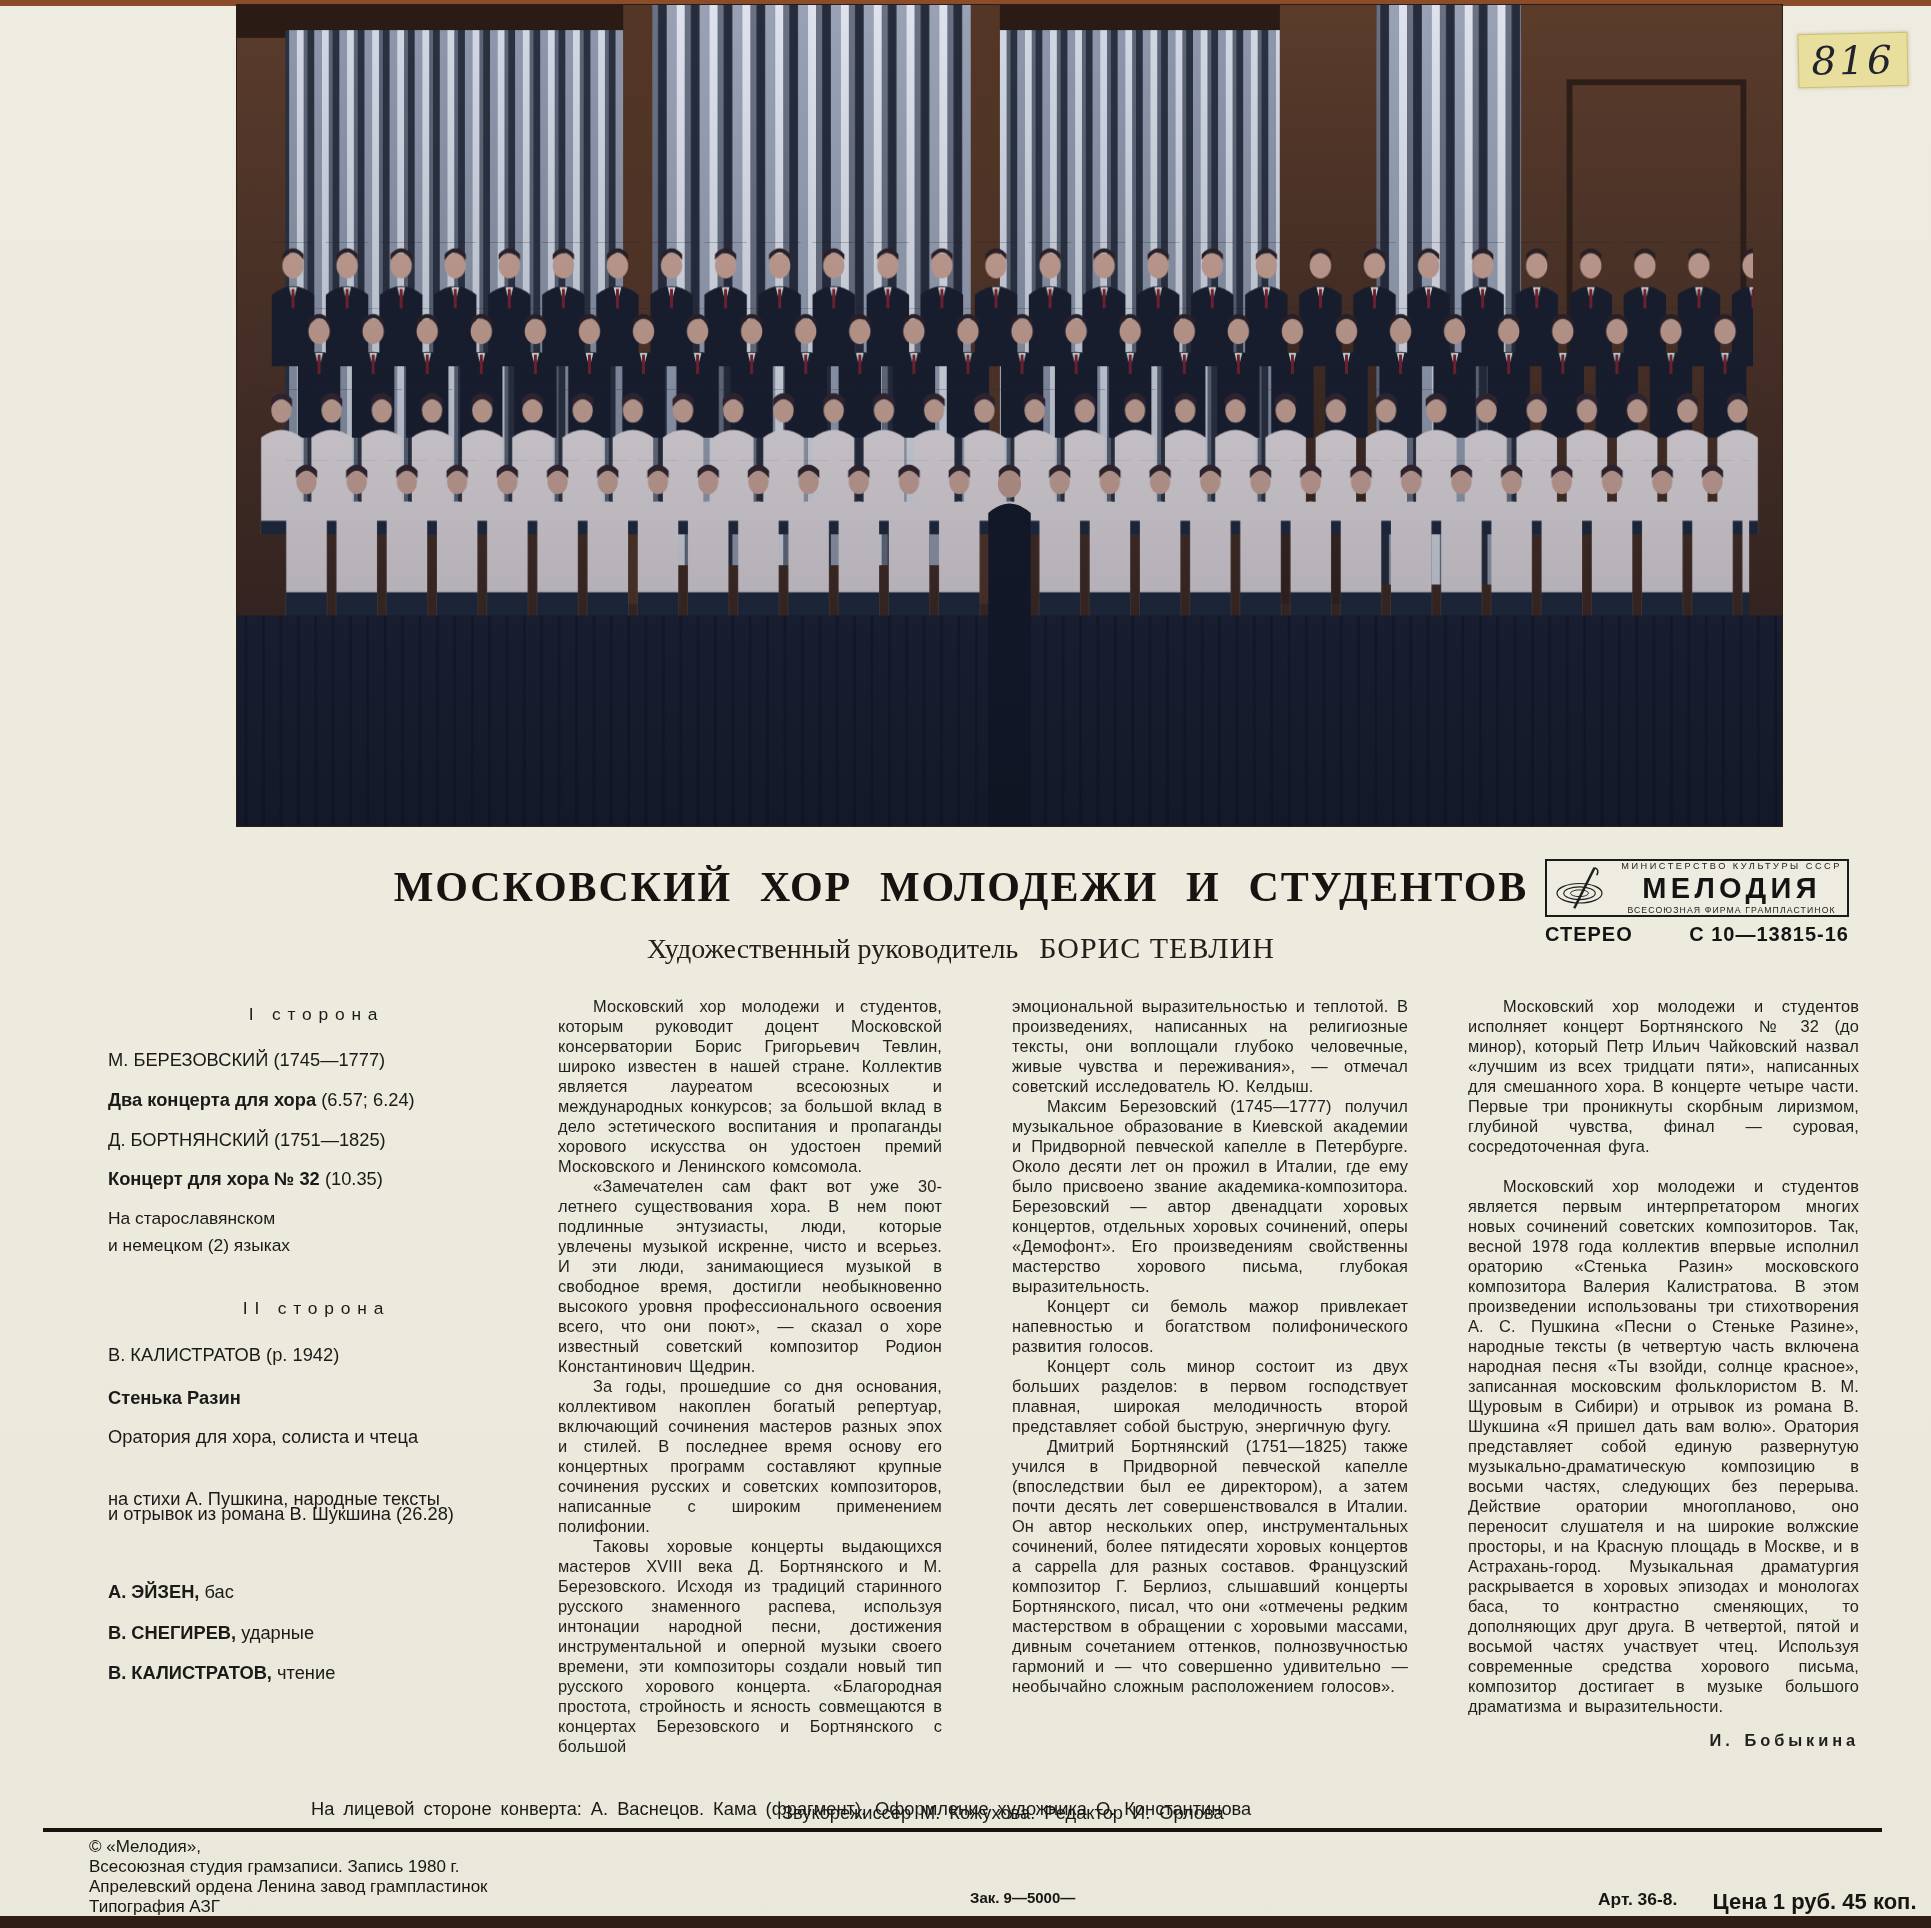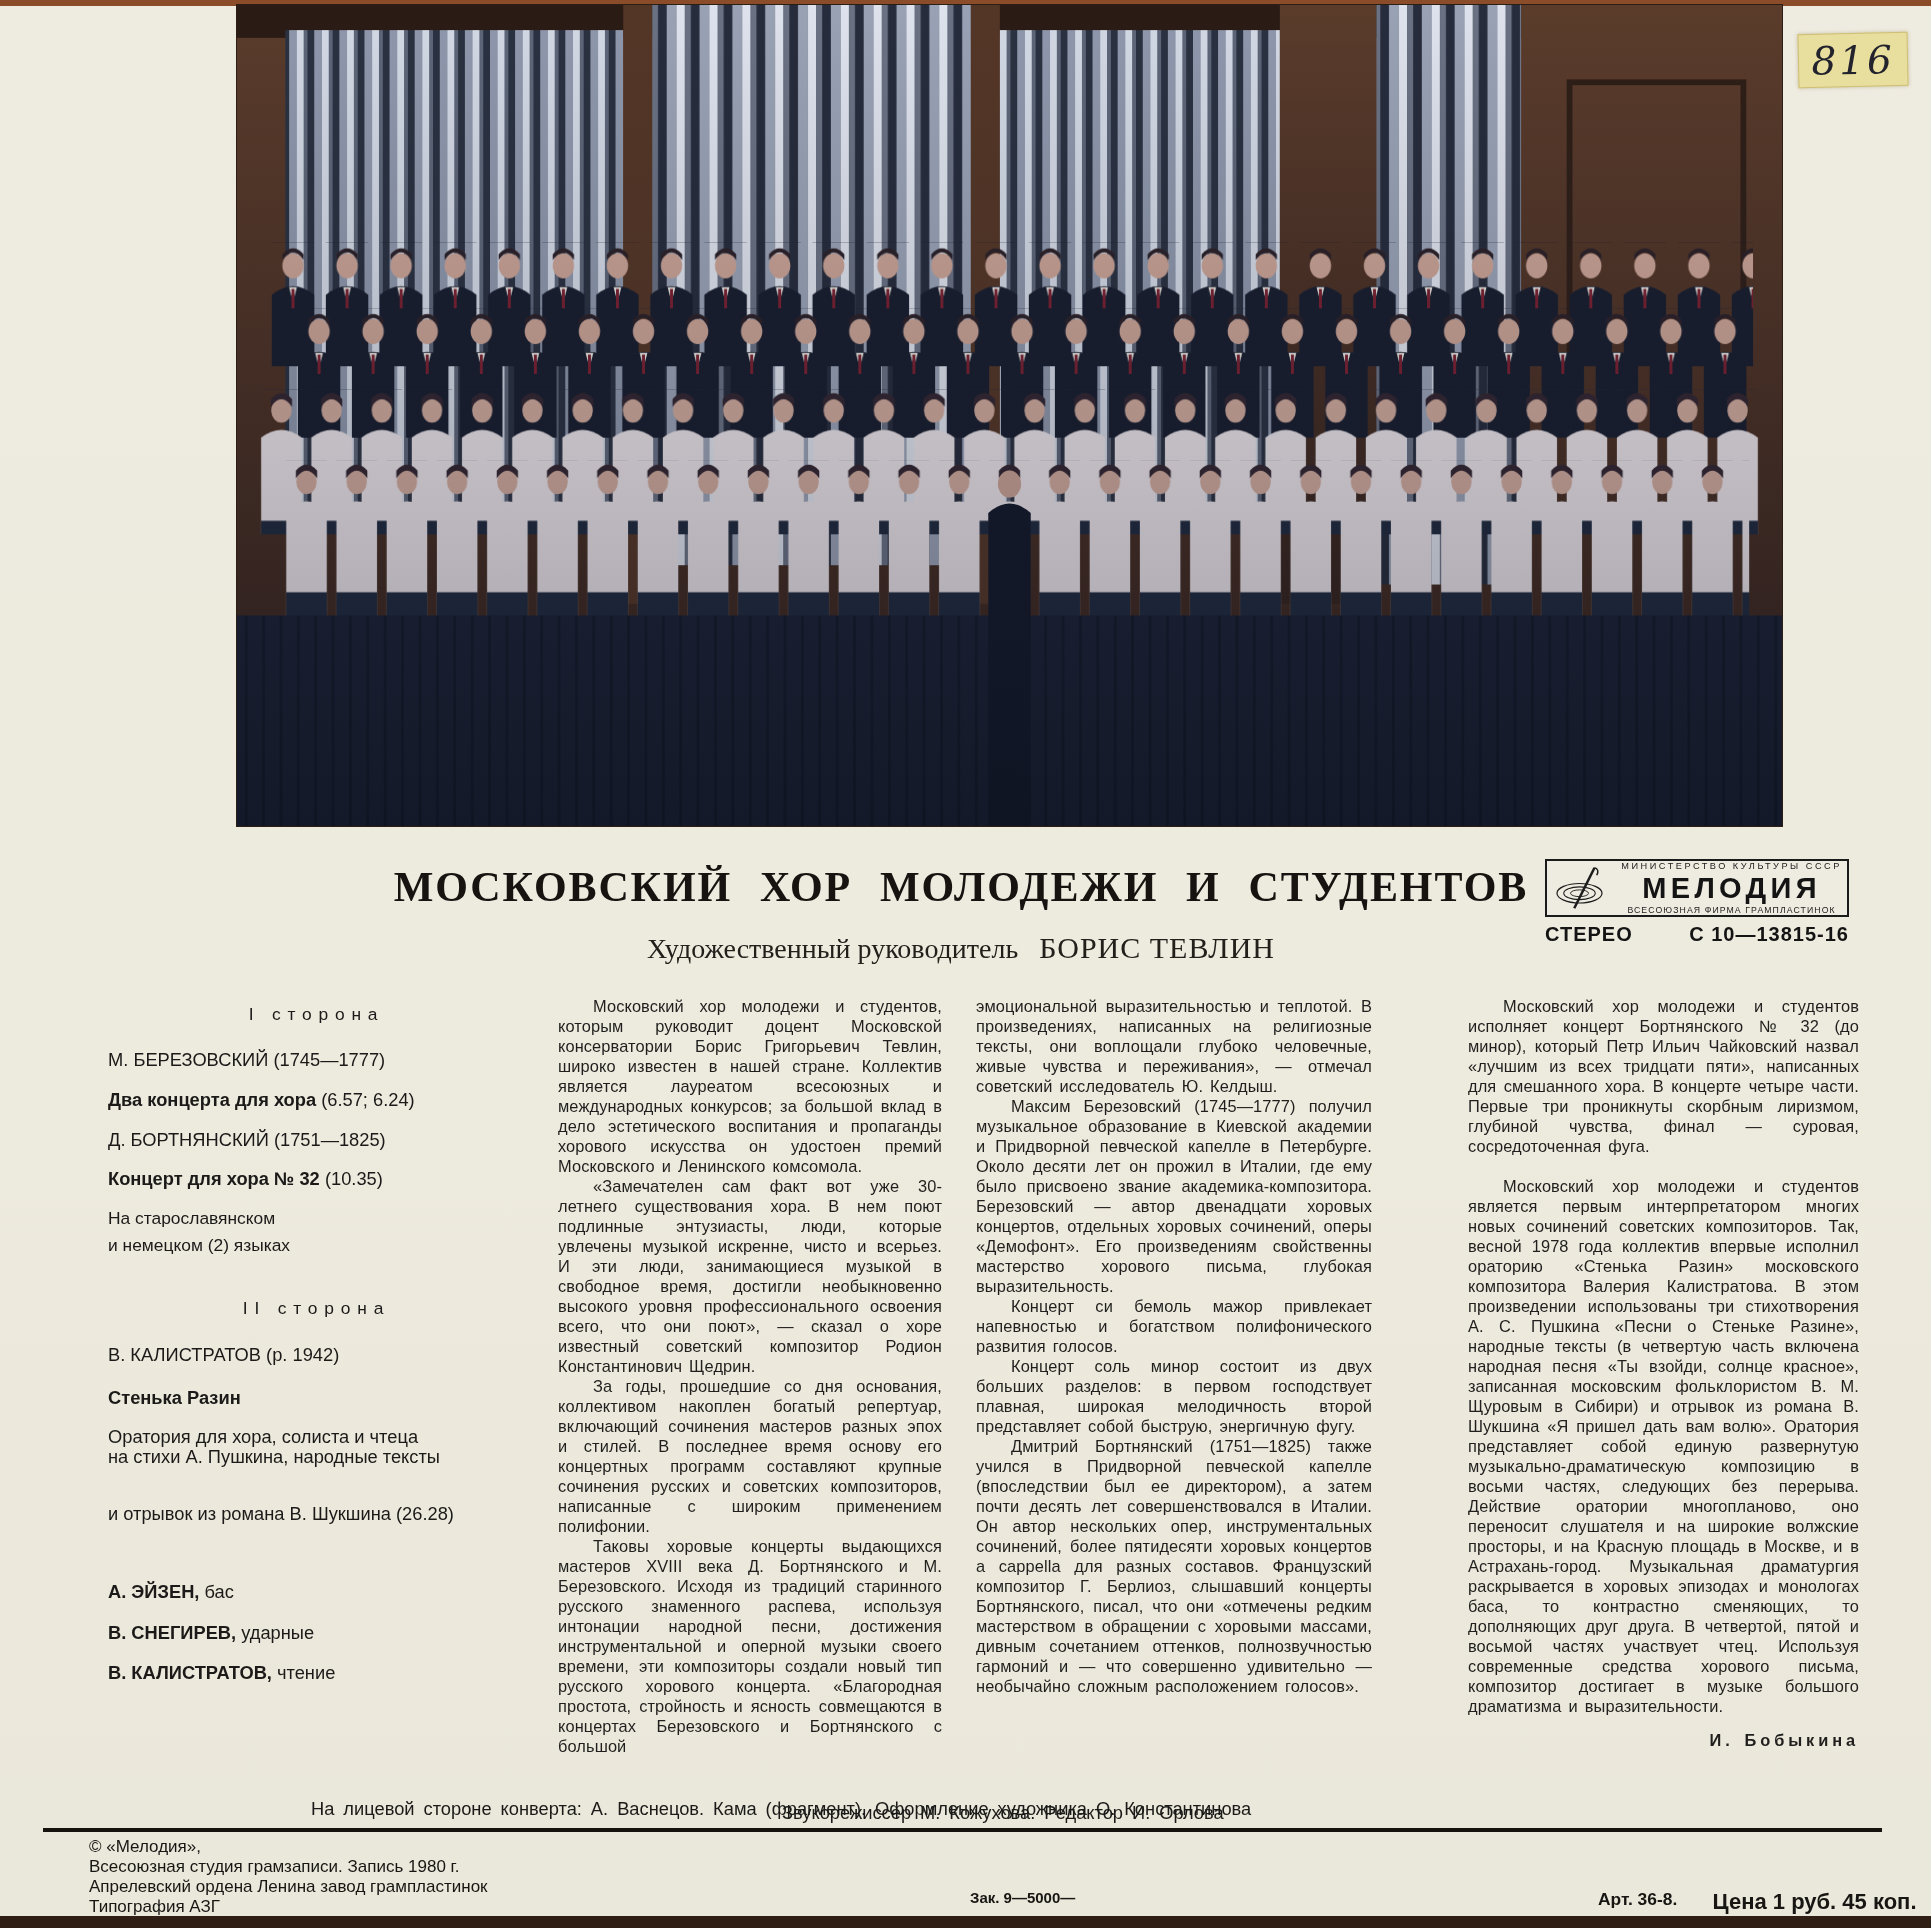--- a/index.html
+++ b/index.html
@@ -198,35 +198,35 @@
     <div class="line" style="top:55px">М. БЕРЕЗОВСКИЙ (1745—1777)</div>
     <div class="line" style="top:95px"><span class="b">Два концерта для хора</span> <span>(6.57; 6.24)</span></div>
     <div class="line" style="top:135px">Д. БОРТНЯНСКИЙ (1751—1825)</div>
     <div class="line" style="top:174px"><span class="b">Концерт для хора № 32</span> <span>(10.35)</span></div>
     <div class="line note" style="top:214px">На старославянском</div>
     <div class="line note" style="top:241px">и немецком (2) языках</div>
     <div class="line center" style="top:304px">II сторона</div>
     <div class="line" style="top:350px">В. КАЛИСТРАТОВ (р. 1942)</div>
     <div class="line b" style="top:393px">Стенька Разин</div>
     <div class="line" style="top:432px">Оратория для хора, солиста и чтеца</div>
-    <div class="line" style="top:452px">на стихи А. Пушкина, народные тексты</div>
+    <div class="line" style="top:494px">на стихи А. Пушкина, народные тексты</div>
     <div class="line" style="top:509px">и отрывок из романа В. Шукшина (26.28)</div>
     <div class="line" style="top:587px"><span class="b">А. ЭЙЗЕН,</span> <span>бас</span></div>
     <div class="line" style="top:628px"><span class="b">В. СНЕГИРЕВ,</span> <span>ударные</span></div>
     <div class="line" style="top:668px"><span class="b">В. КАЛИСТРАТОВ,</span> <span>чтение</span></div>
   </div>
 
   <div class="col" style="left:558px;width:384px">
     <p>Московский хор молодежи и студентов, которым руководит доцент Московской консерватории Борис Григорьевич Тевлин, широко известен в нашей стране. Коллектив является лауреатом всесоюзных и международных конкурсов; за большой вклад в дело эстетического воспитания и пропаганды хорового искусства он удостоен премий Московского и Ленинского комсомола.</p>
     <p>«Замечателен сам факт вот уже 30-летнего существования хора. В нем поют подлинные энтузиасты, люди, которые увлечены музыкой искренне, чисто и всерьез. И эти люди, занимающиеся музыкой в свободное время, достигли необыкновенно высокого уровня профессионального освоения всего, что они поют», — сказал о хоре известный советский композитор Родион Константинович Щедрин.</p>
     <p>За годы, прошедшие со дня основания, коллективом накоплен богатый репертуар, включающий сочинения мастеров разных эпох и стилей. В последнее время основу его концертных программ составляют крупные сочинения русских и советских композиторов, написанные с широким применением полифонии.</p>
     <p>Таковы хоровые концерты выдающихся мастеров XVIII века Д. Бортнянского и М. Березовского. Исходя из традиций старинного русского знаменного распева, используя интонации народной песни, достижения инструментальной и оперной музыки своего времени, эти композиторы создали новый тип русского хорового концерта. «Благородная простота, стройность и ясность совмещаются в концертах Березовского и Бортнянского с большой</p>
   </div>
 
-  <div class="col" style="left:976px;width:396px">
+  <div class="col" style="left:1012px;width:396px">
     <p class="noindent">эмоциональной выразительностью и теплотой. В произведениях, написанных на религиозные тексты, они воплощали глубоко человечные, живые чувства и переживания», — отмечал советский исследователь Ю. Келдыш.</p>
     <p>Максим Березовский (1745—1777) получил музыкальное образование в Киевской академии и Придворной певческой капелле в Петербурге. Около десяти лет он прожил в Италии, где ему было присвоено звание академика-композитора. Березовский — автор двенадцати хоровых концертов, отдельных хоровых сочинений, оперы «Демофонт». Его произведениям свойственны мастерство хорового письма, глубокая выразительность.</p>
     <p>Концерт си бемоль мажор привлекает напевностью и богатством полифонического развития голосов.</p>
     <p>Концерт соль минор состоит из двух больших разделов: в первом господствует плавная, широкая мелодичность второй представляет собой быструю, энергичную фугу.</p>
     <p>Дмитрий Бортнянский (1751—1825) также учился в Придворной певческой капелле (впоследствии был ее директором), а затем почти десять лет совершенствовался в Италии. Он автор нескольких опер, инструментальных сочинений, более пятидесяти хоровых концертов a cappella для разных составов. Французский композитор Г. Берлиоз, слышавший концерты Бортнянского, писал, что они «отмечены редким мастерством в обращении с хоровыми массами, дивным сочетанием оттенков, полнозвучностью гармоний и — что совершенно удивительно — необычайно сложным расположением голосов».</p>
   </div>
 
   <div class="col" style="left:1468px;width:391px">
     <p>Московский хор молодежи и студентов исполняет концерт Бортнянского № 32 (до минор), который Петр Ильич Чайковский назвал «лучшим из всех тридцати пяти», написанных для смешанного хора. В концерте четыре части. Первые три проникнуты скорбным лиризмом, глубиной чувства, финал — суровая, сосредоточенная фуга.</p>
     <p class="gap">Московский хор молодежи и студентов является первым интерпретатором многих новых сочинений советских композиторов. Так, весной 1978 года коллектив впервые исполнил ораторию «Стенька Разин» московского композитора Валерия Калистратова. В этом произведении использованы три стихотворения А. С. Пушкина «Песни о Стеньке Разине», народные тексты (в четвертую часть включена народная песня «Ты взойди, солнце красное», записанная московским фольклористом В. М. Щуровым в Сибири) и отрывок из романа В. Шукшина «Я пришел дать вам волю». Оратория представляет собой единую развернутую музыкально-драматическую композицию в восьми частях, следующих без перерыва. Действие оратории многопланово, оно переносит слушателя и на широкие волжские просторы, и на Красную площадь в Москве, и в Астрахань-город. Музыкальная драматургия раскрывается в хоровых эпизодах и монологах баса, то контрастно сменяющих, то дополняющих друг друга. В четвертой, пятой и восьмой частях участвует чтец. Используя современные средства хорового письма, композитор достигает в музыке большого драматизма и выразительности.</p>

